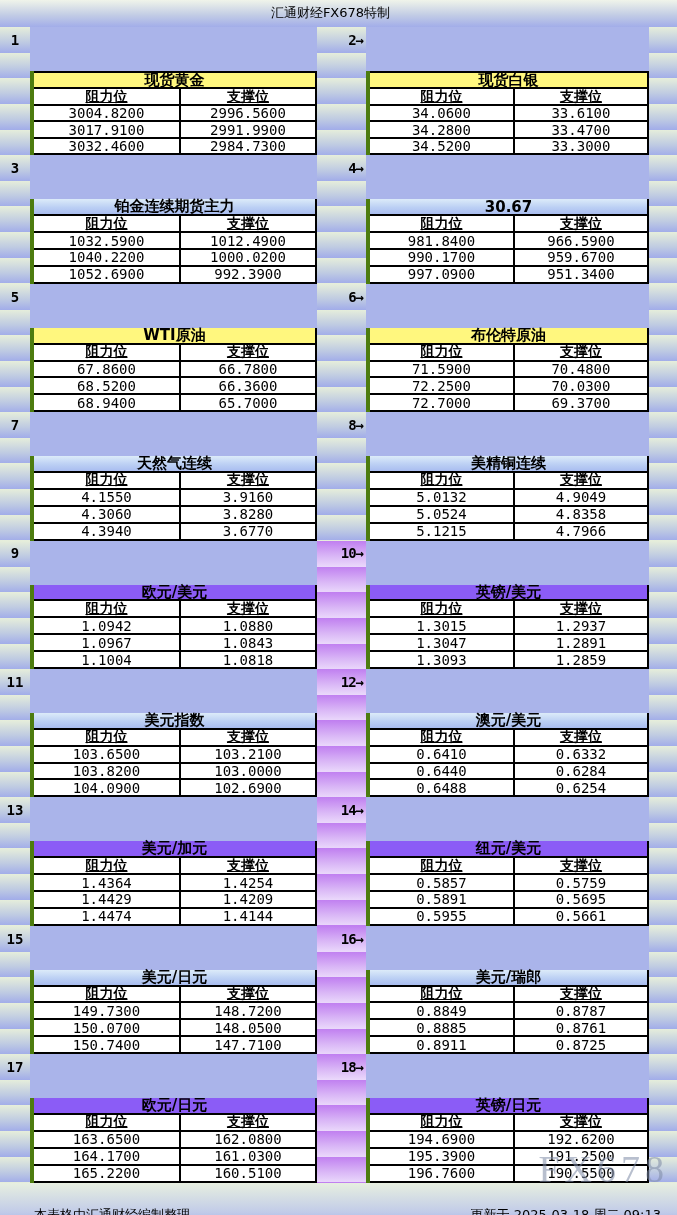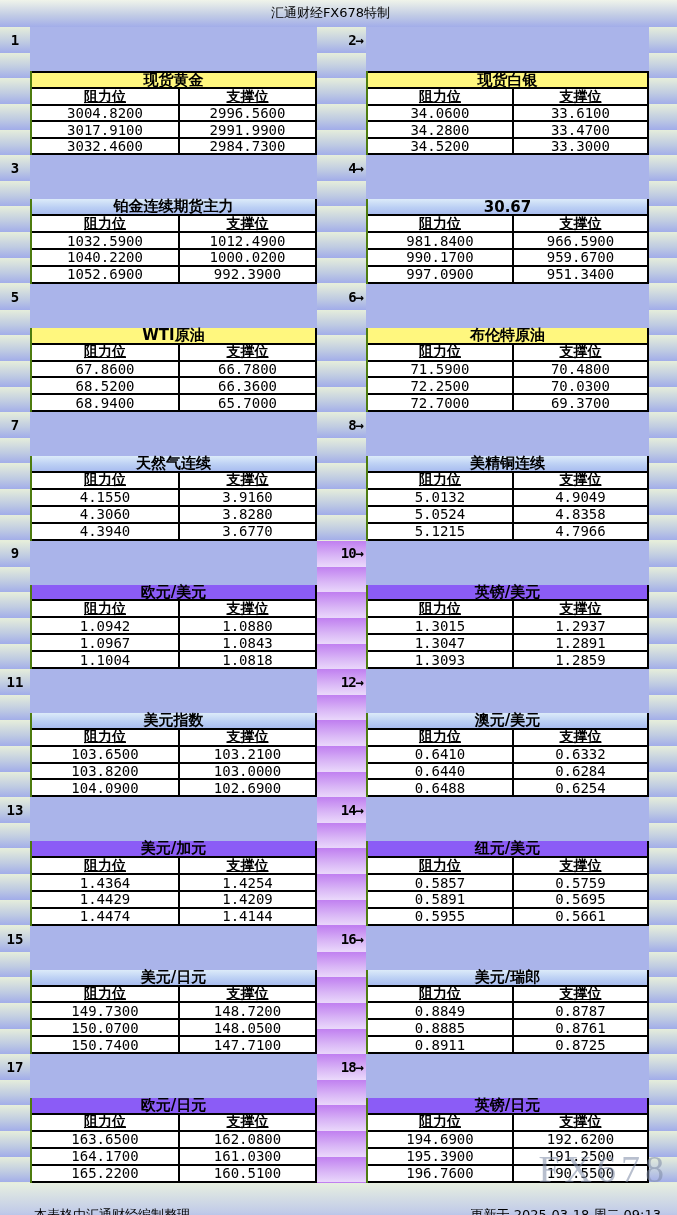--- a/index.html
+++ b/index.html
@@ -44,21 +44,21 @@
     position: absolute; top: 0; left: 0; right: 0; height: 25.68px;
     display: flex; align-items: center; justify-content: center;
     font-family: "DejaVu Sans Mono", monospace;
     font-size: 14px; font-weight: bold; color: #000;
   }
   .mlabel.right { justify-content: flex-end; padding-right: 3px; letter-spacing: -1px; }
 
   
   .ptable {
     background: #fff;
-    border-left: 2px solid #4d7c0f;
+    border-left: 4px solid #4d7c0f;
     border-right: 2px solid #000;
     display: flex; flex-direction: column; margin-top: 44px;
   }
   .panel-row:first-child .trow.title { border-top: 2px solid #000; }
   .trow { flex: 1 1 0; border-bottom: 2px solid #000; display: flex; min-height: 0; }
   .trow.title { align-items: center; justify-content: center; }
   .trow.title span { font-size: 15px; font-weight: bold; color: #000; }
   .t-yellow { background: #fff77e; }
   .t-blue   { background: linear-gradient(180deg, #dcebf9 0%, #bcd0f4 55%, #a9bdf0 100%); }
   .t-purple { background: #8b5cf6; }

